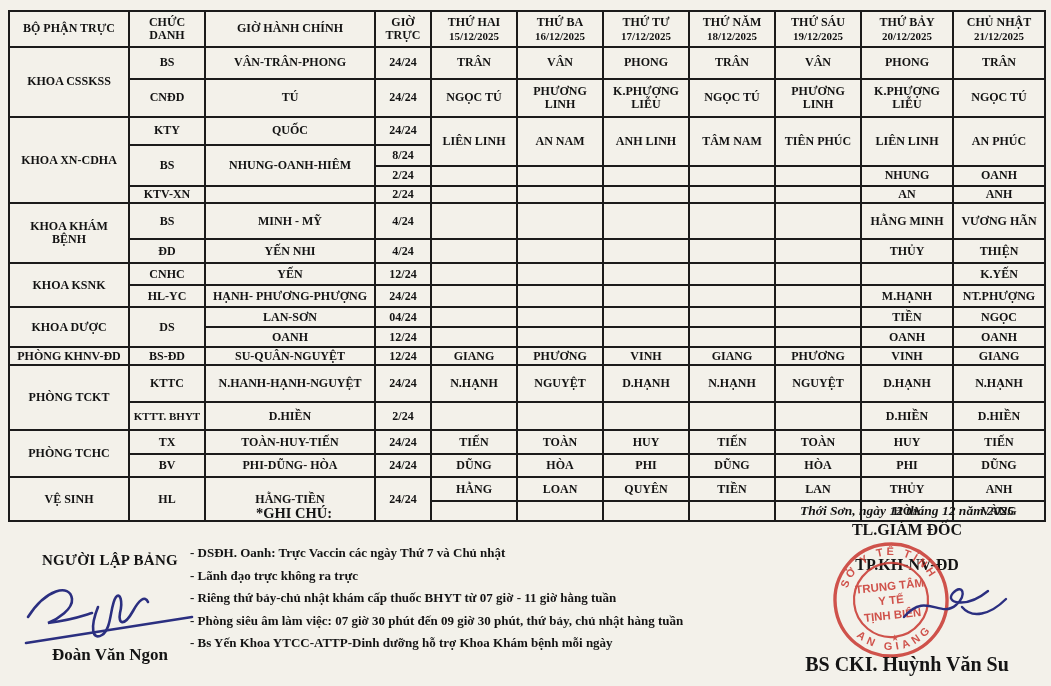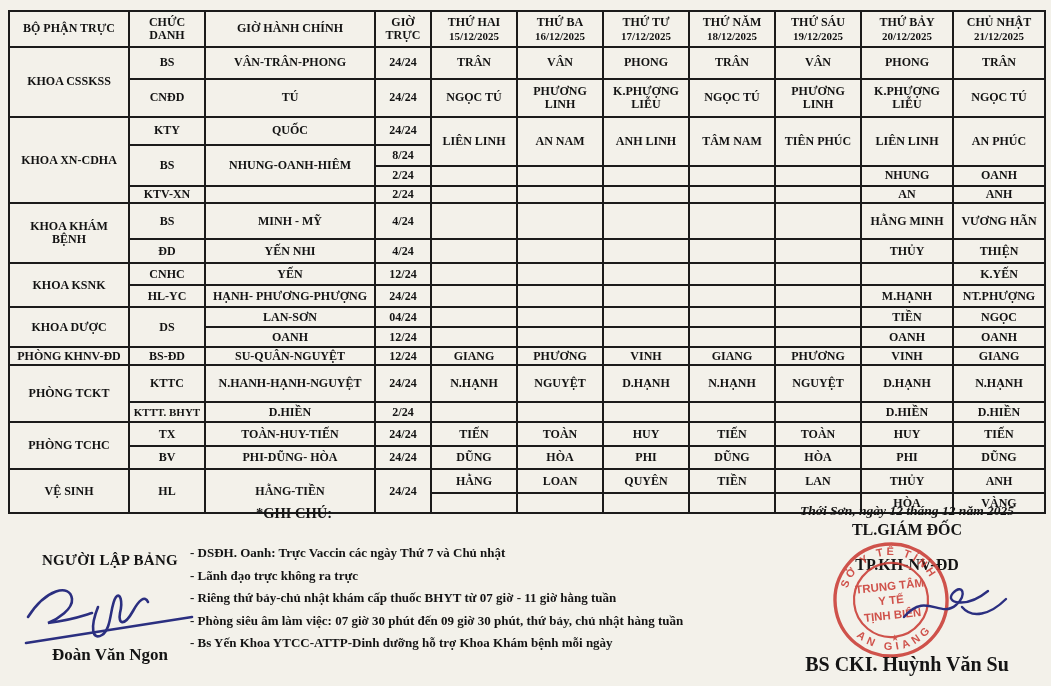--- a/index.html
+++ b/index.html
@@ -269,21 +269,21 @@
         <td>N.HANH-HẠNH-NGUYỆT</td>
         <td>24/24</td>
         <td>N.HẠNH</td>
         <td>NGUYỆT</td>
         <td>D.HẠNH</td>
         <td>N.HẠNH</td>
         <td>NGUYỆT</td>
         <td>D.HẠNH</td>
         <td>N.HẠNH</td>
       </tr>
-      <tr style="height:20px">
+      <tr style="height:28px">
         <td style="font-size:11px">KTTT. BHYT</td>
         <td>D.HIỀN</td>
         <td>2/24</td>
         <td></td>
         <td></td>
         <td></td>
         <td></td>
         <td></td>
         <td>D.HIỀN</td>
         <td>D.HIỀN</td>

